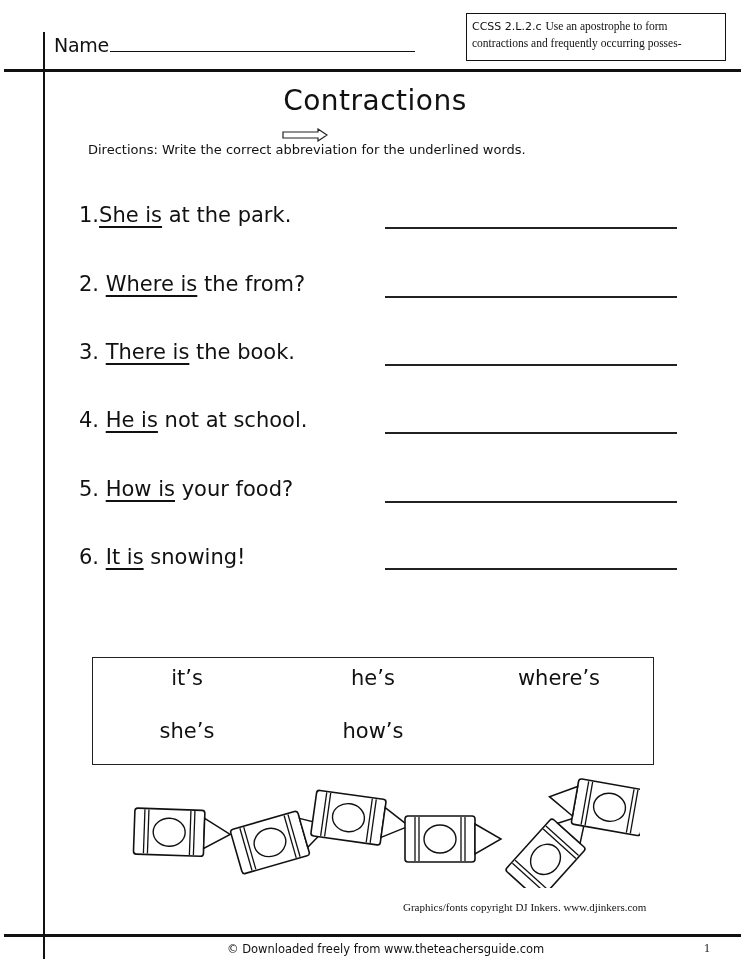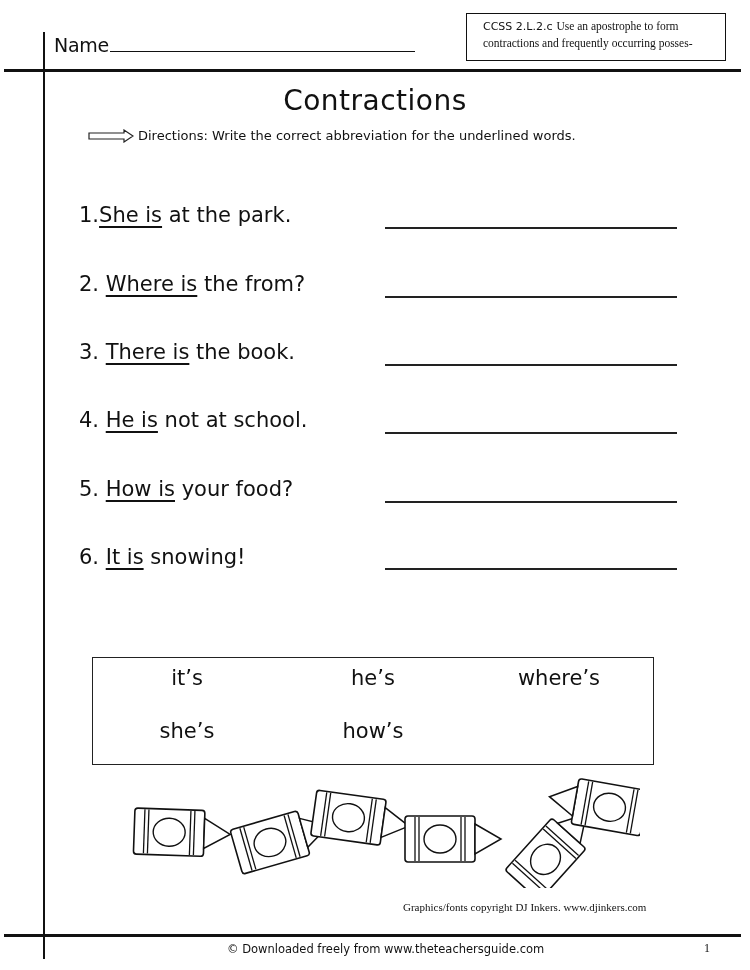--- a/index.html
+++ b/index.html
@@ -2,24 +2,24 @@
 <html><head>
 <meta charset="utf-8">
 <style>
   html, body { margin: 0; padding: 0; background: #ffffff; }
   body { width: 750px; height: 970px; position: relative; overflow: hidden; color: #111; font-family: "DejaVu Sans", sans-serif; }
   .abs { position: absolute; }
   .vline { left: 43px; top: 32px; width: 2px; height: 927px; background: #111; }
   .hrule { left: 4px; width: 737px; height: 3px; background: #111; }
   .name-label { left: 54px; top: 34px; font-size: 19px; letter-spacing: -0.3px; white-space: nowrap; }
   .name-line { display: inline-block; width: 305px; border-bottom: 1.5px solid #111; margin-left: 1px; height: 16px; vertical-align: baseline; }
-  .ccss-box { left: 466px; top: 13px; width: 260px; height: 48px; border: 1.5px solid #111; box-sizing: border-box; padding: 4px 16px; font-family: "Liberation Serif", serif; font-size: 11.5px; line-height: 16px; }
+  .ccss-box { left: 466px; top: 13px; width: 260px; height: 48px; border: 1.5px solid #111; box-sizing: border-box; padding: 4px 5px; font-family: "Liberation Serif", serif; font-size: 11.5px; line-height: 16px; }
   .ccss-code { font-family: "DejaVu Sans", sans-serif; font-size: 11px; margin-right: 4px; }
   .title { left: 0; width: 750px; top: 84px; text-align: center; font-size: 28px; letter-spacing: 0.5px; }
-  .directions { left: 88px; top: 128px; font-size: 13px; white-space: nowrap; display: flex; align-items: center; }
+  .directions { left: 88px; top: 128px; font-size: 13px; white-space: nowrap; display: flex; align-items: center; flex-direction: column; }
   .arrow { display: inline-block; width: 46px; height: 14px; margin-right: 4px; }
   .question { left: 79px; font-size: 21px; white-space: nowrap; }
   .q-under { text-decoration: underline; text-decoration-thickness: 1.5px; text-underline-offset: 4px; }
   .answer-line { left: 385px; width: 292px; height: 2px; background: #222; }
   .bank { left: 92px; top: 657px; width: 562px; height: 108px; border: 1.5px solid #222; box-sizing: border-box; padding-left: 20px; }
   .bank-word { position: absolute; font-size: 21px; text-align: center; width: 160px; }
   .copyright-small { left: 403px; top: 901px; font-family: "Liberation Serif", serif; font-size: 11px; white-space: nowrap; }
   .footer { left: 227px; top: 942px; font-size: 11.5px; white-space: nowrap; }
   .page-num { left: 704px; top: 941px; font-family: "Liberation Serif", serif; font-size: 12px; }
   .crayons { left: 120px; top: 778px; width: 520px; height: 110px; }

